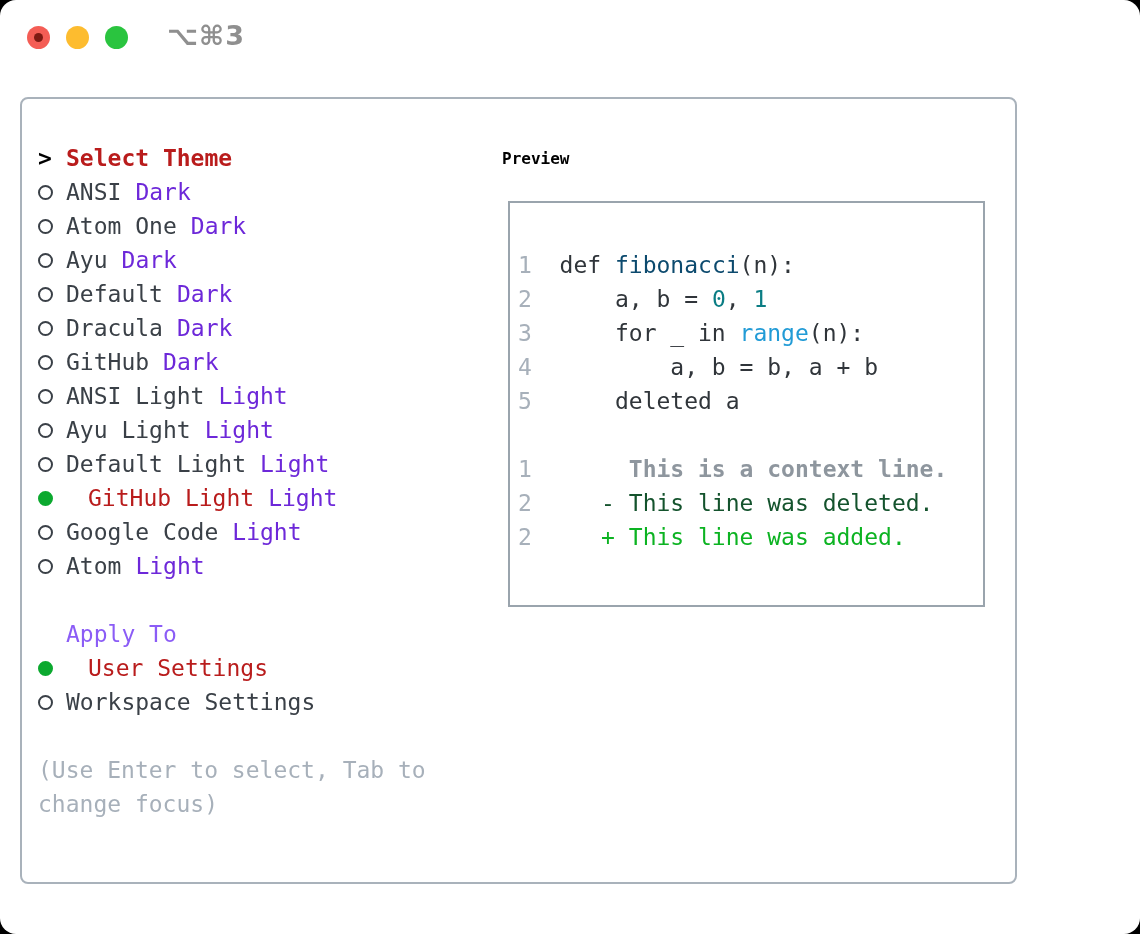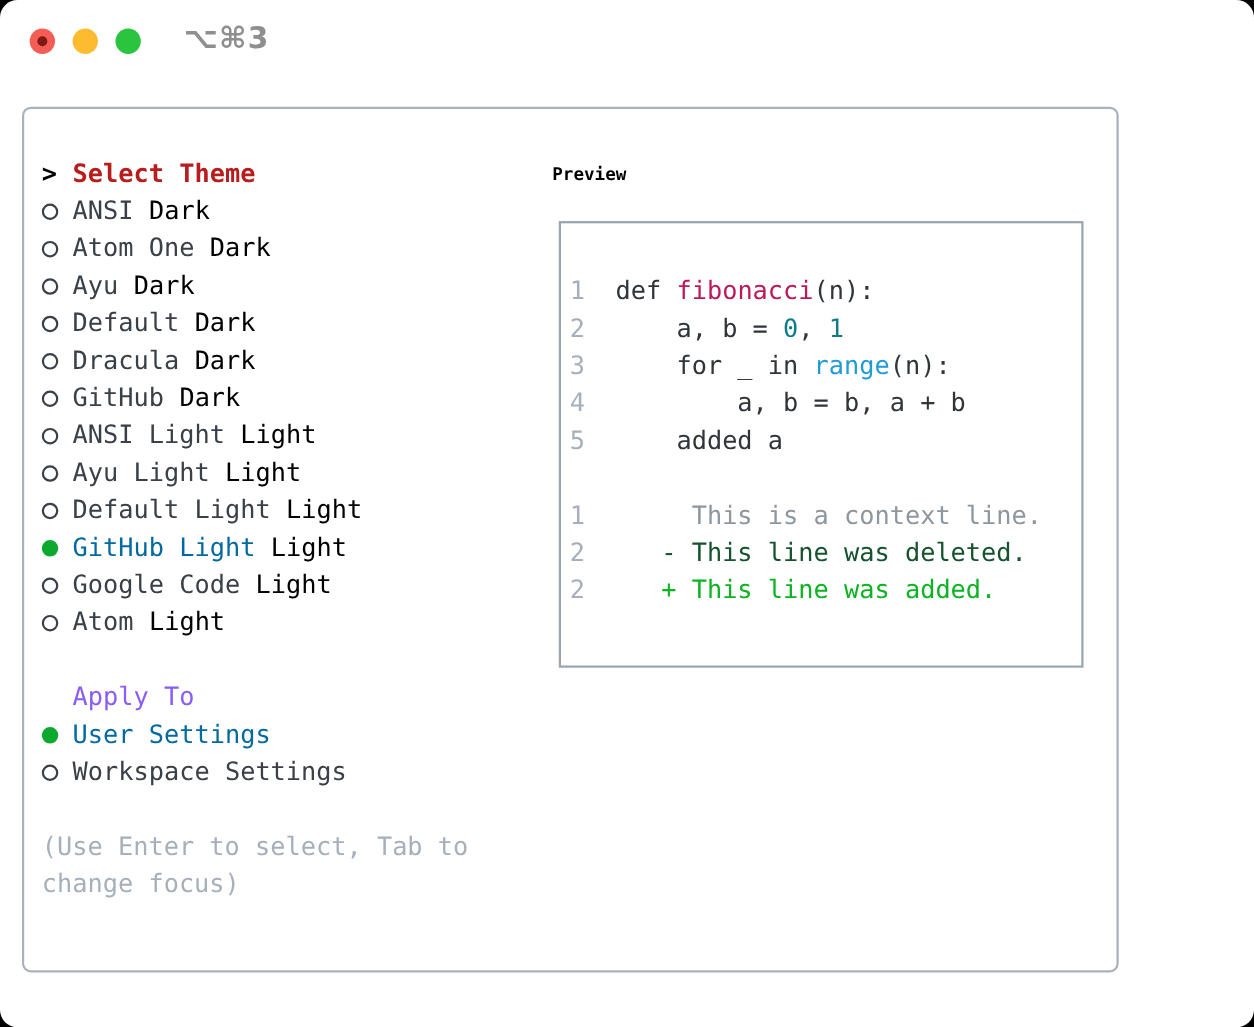--- a/index.html
+++ b/index.html
@@ -20,41 +20,41 @@
 
   
   .panel{position:absolute;left:20px;top:97px;width:993px;height:783px;
        border:2px solid #a9b2bb;border-radius:8px;background:#fff;}
 
   .left-col{position:absolute;left:16px;top:42px;font-size:23px;line-height:34px;color:#3a4047;}
   .row{display:flex;align-items:center;height:34px;white-space:pre;}
   .marker-box{display:inline-flex;align-items:center;width:28px;flex:0 0 28px;}
   .circle{width:15px;height:15px;border:2px solid #3a4047;border-radius:50%;box-sizing:border-box;}
   .selected .circle{background:#0ca92f;border-color:#0ca92f;}
-  .selected .name{color:#0369a1;}
+  .selected .name{color:#b91c1c;margin-left:22px;}
   .caret{font-weight:bold;color:#000;}
   .header-text{font-weight:bold;color:#b91c1c;}
   .plain-header{color:#8b5cf6;}
   .name{color:#3a4047;}
-  .variant{color:#000000;margin-left:14px;}
+  .variant{color:#6d28d9;margin-left:14px;}
   .spacer{height:34px;}
   .help{color:#a7b0ba;white-space:pre;height:34px;display:flex;align-items:center;}
 
   
   .preview-header{position:absolute;left:480px;top:42px;height:34px;display:flex;align-items:center;
        font-size:16px;font-weight:bold;color:#000;}
   .preview-box{position:absolute;left:486px;top:102px;width:477px;height:406px;
        border:2px solid #9aa4ad;box-sizing:border-box;background:#fff;
        padding:45px 0 0 8px;overflow:hidden;}
   .code-line{font-size:23px;line-height:34px;height:34px;white-space:pre;color:#30353a;}
   .ln{color:#a7b0ba;}
-  .kw-red{color:#be185d;}
+  .kw-red{color:#0c4a6e;}
   .num-teal{color:#0b7d84;}
   .fn-blue{color:#219bd6;}
-  .diff-ctx{color:#8e969e;}
+  .diff-ctx{color:#8e969e;font-weight:bold;}
   .diff-del{color:#14532d;}
   .diff-add{color:#0cb322;}
 </style>
 </head>
 <body>
 
 <div class="window">
 
   <div class="titlebar">
     <span class="light close"></span>
@@ -154,21 +154,21 @@
       <div class="help">change focus)</div>
     </div>
 
     <div class="preview-header">Preview</div>
 
     <div class="preview-box">
       <div class="code-line"><span class="ln">1</span><span>  def </span><span class="kw-red">fibonacci</span><span>(n):</span></div>
       <div class="code-line"><span class="ln">2</span><span>      a, b = </span><span class="num-teal">0</span><span>, </span><span class="num-teal">1</span></div>
       <div class="code-line"><span class="ln">3</span><span>      for _ in </span><span class="fn-blue">range</span><span>(n):</span></div>
       <div class="code-line"><span class="ln">4</span><span>          a, b = b, a + b</span></div>
-      <div class="code-line"><span class="ln">5</span><span>      added a</span></div>
+      <div class="code-line"><span class="ln">5</span><span>      deleted a</span></div>
 
       <div class="spacer"></div>
 
       <div class="code-line"><span class="ln">1</span><span class="diff-ctx">       This is a context line.</span></div>
       <div class="code-line"><span class="ln">2</span><span class="diff-del">     - This line was deleted.</span></div>
       <div class="code-line"><span class="ln">2</span><span class="diff-add">     + This line was added.</span></div>
     </div>
 
   </div>
 </div>

